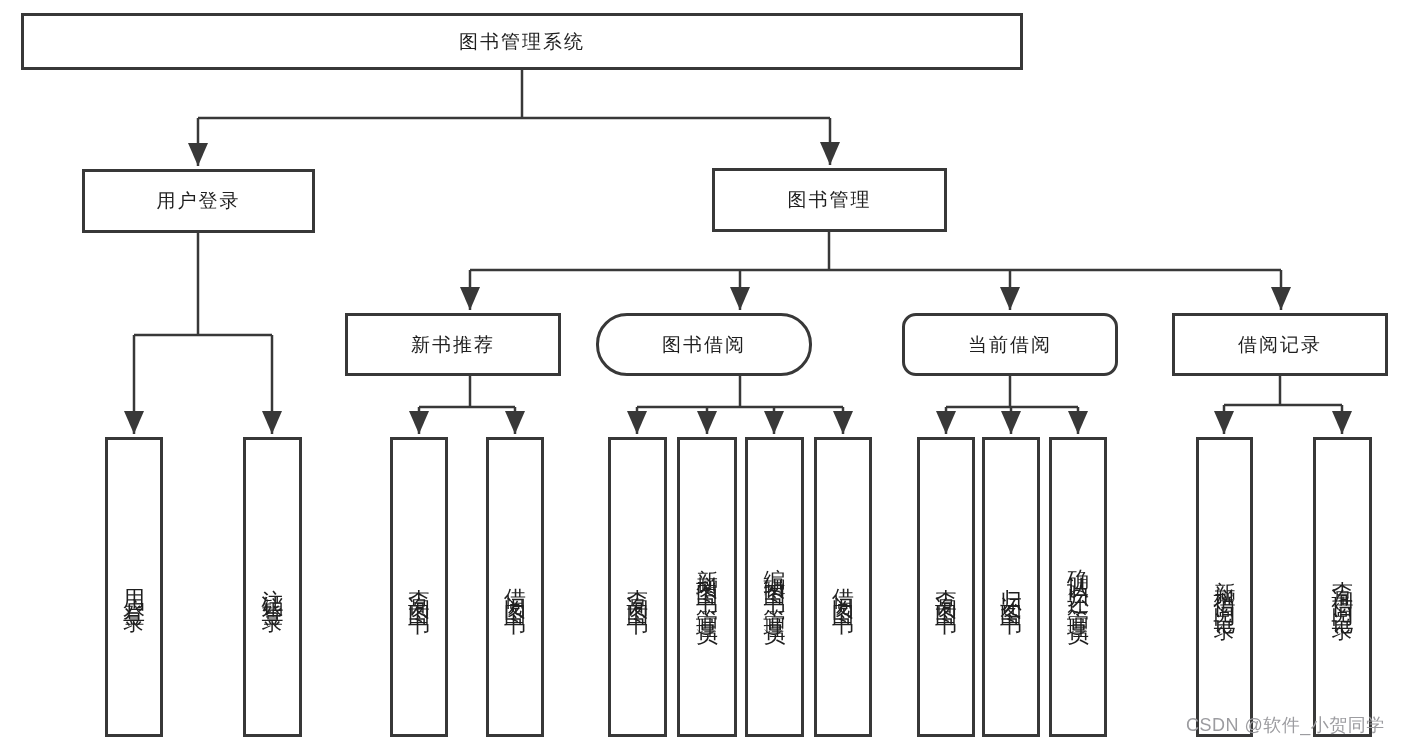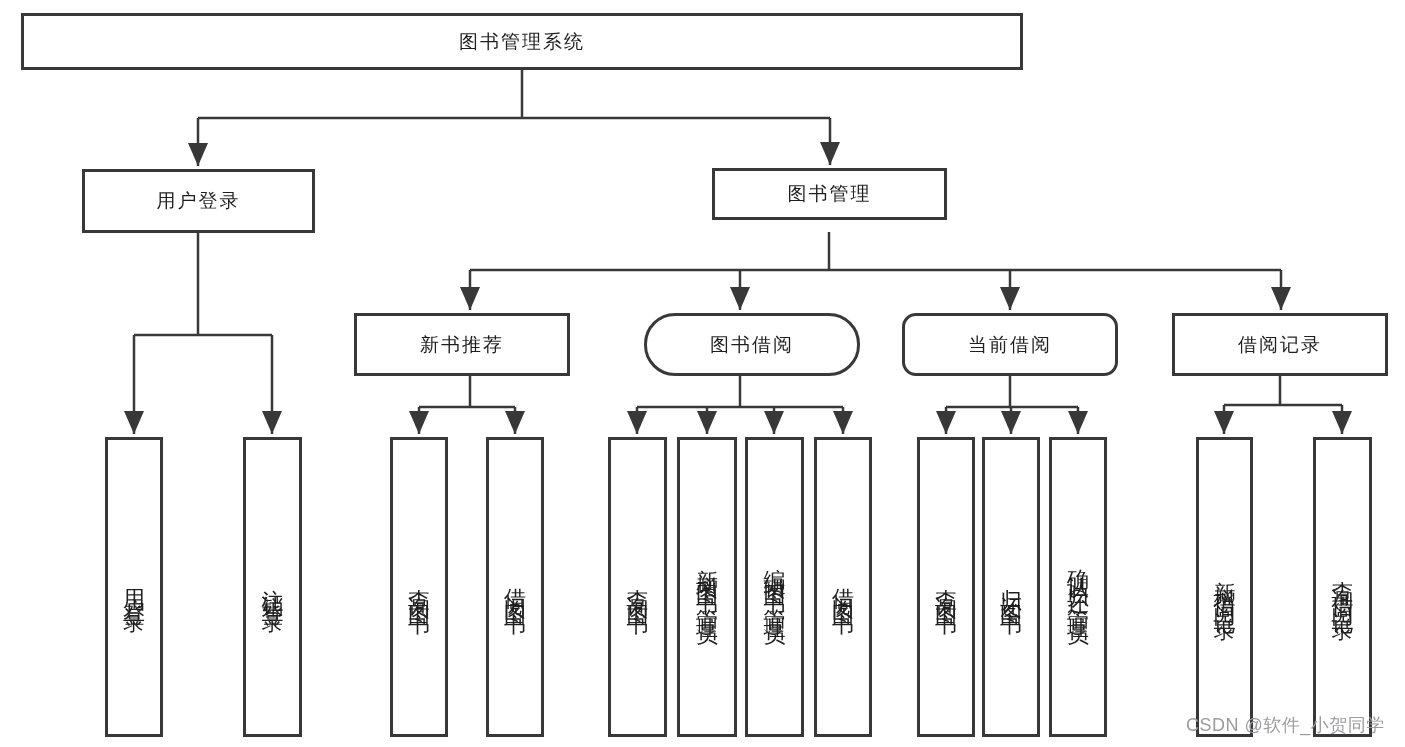--- a/index.html
+++ b/index.html
@@ -118,28 +118,28 @@
     <path class="wire" d="M1342,405 V434" marker-end="url(#arrow)"></path>
   </svg>
 
   <div class="node h root-box" style="left:21px; top:13px; width:1002px; height:57px;text-align:right;">
     <span>图书管理系统</span>
   </div>
 
   <div class="node h" style="left:82px; top:169px; width:233px; height:64px;">
     <span>用户登录</span>
   </div>
-  <div class="node h" style="left:712px; top:168px; width:235px; height:52px;">
+  <div class="node h" style="left:712px; top:168px; width:235px; height:64px;">
     <span>图书管理</span>
   </div>
 
-  <div class="node h" style="left:354px; top:313px; width:216px; height:63px;">
+  <div class="node h" style="left:345px; top:313px; width:216px; height:63px;">
     <span>新书推荐</span>
   </div>
-  <div class="node h" style="left:644px; top:313px; width:216px; height:63px;border-radius:31px;">
+  <div class="node h" style="left:596px; top:313px; width:216px; height:63px;border-radius:31px;">
     <span>图书借阅</span>
   </div>
   <div class="node h" style="left:902px; top:313px; width:216px; height:63px;border-radius:14px;">
     <span>当前借阅</span>
   </div>
   <div class="node h" style="left:1172px; top:313px; width:216px; height:63px;">
     <span>借阅记录</span>
   </div>
 
   <div class="node v" style="left:105px; top:437px; width:58px; height:300px;">

